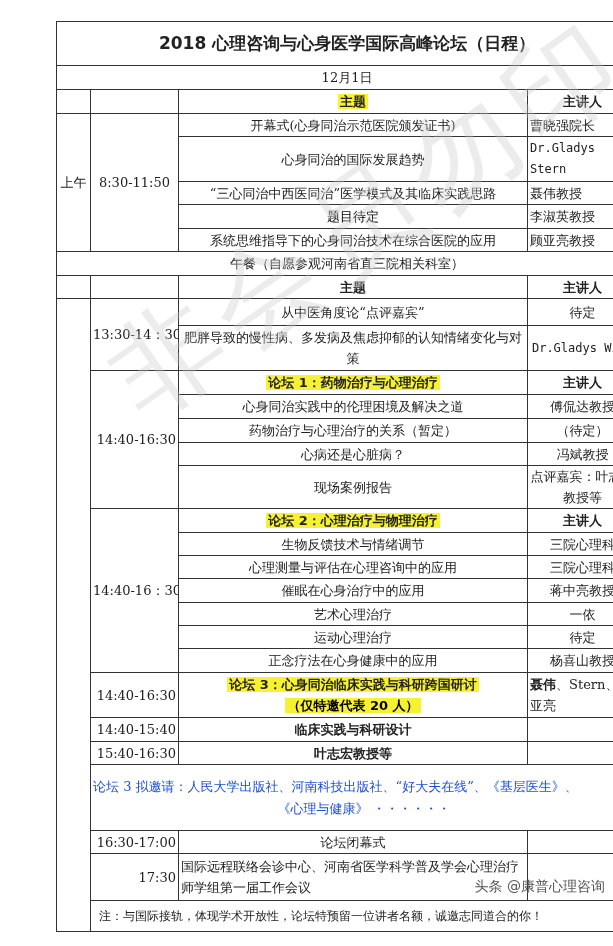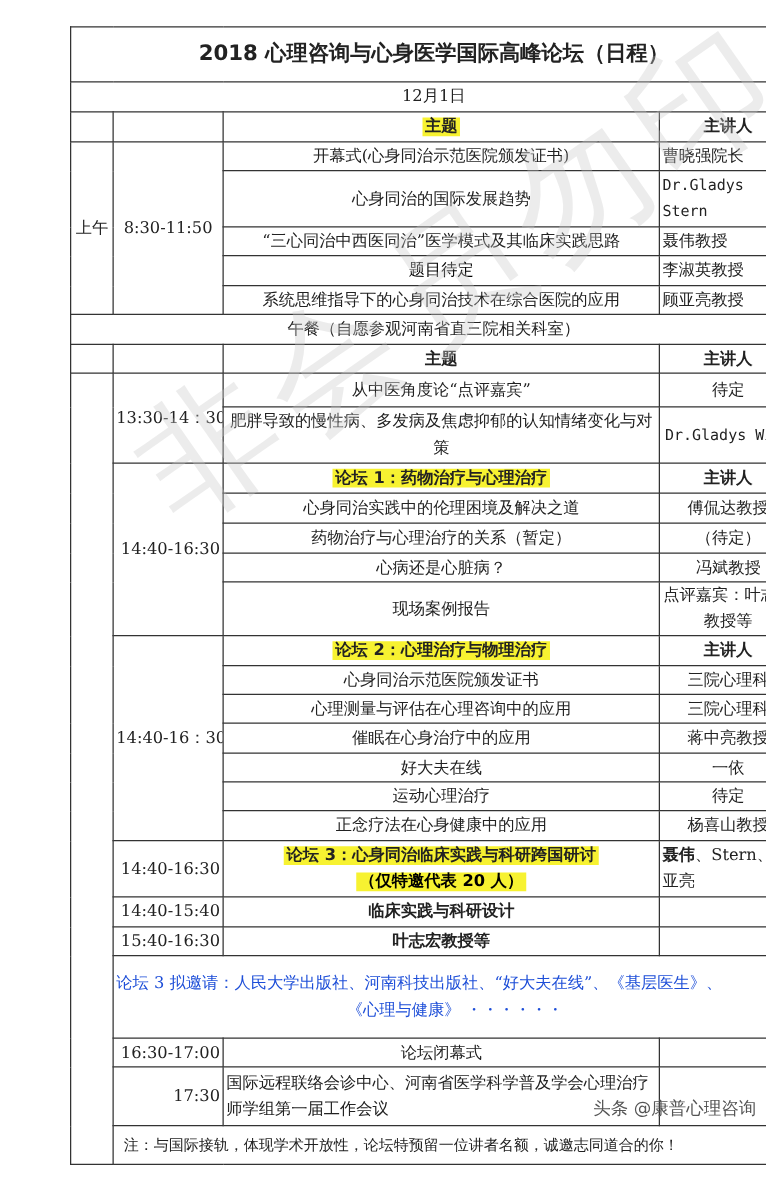--- a/index.html
+++ b/index.html
@@ -118,33 +118,33 @@
     <td>现场案例报告</td>
     <td>点评嘉宾：叶志宏教授等</td>
   </tr>
 
   <tr style="height:24px">
     <td rowspan="7" class="time">14:40-16：30</td>
     <td class="bold"><span class="hl">论坛 2：心理治疗与物理治疗</span></td>
     <td class="bold">主讲人</td>
   </tr>
   <tr style="height:23px">
-    <td>心身同治示范医院颁发证书</td>
+    <td>生物反馈技术与情绪调节</td>
     <td>三院心理科</td>
   </tr>
   <tr style="height:23px">
     <td>心理测量与评估在心理咨询中的应用</td>
     <td>三院心理科</td>
   </tr>
   <tr style="height:24px">
     <td>催眠在心身治疗中的应用</td>
     <td>蒋中亮教授</td>
   </tr>
   <tr style="height:23px">
-    <td>好大夫在线</td>
+    <td>艺术心理治疗</td>
     <td>一依</td>
   </tr>
   <tr style="height:23px">
     <td>运动心理治疗</td>
     <td>待定</td>
   </tr>
   <tr style="height:24px">
     <td>正念疗法在心身健康中的应用</td>
     <td>杨喜山教授</td>
   </tr>

